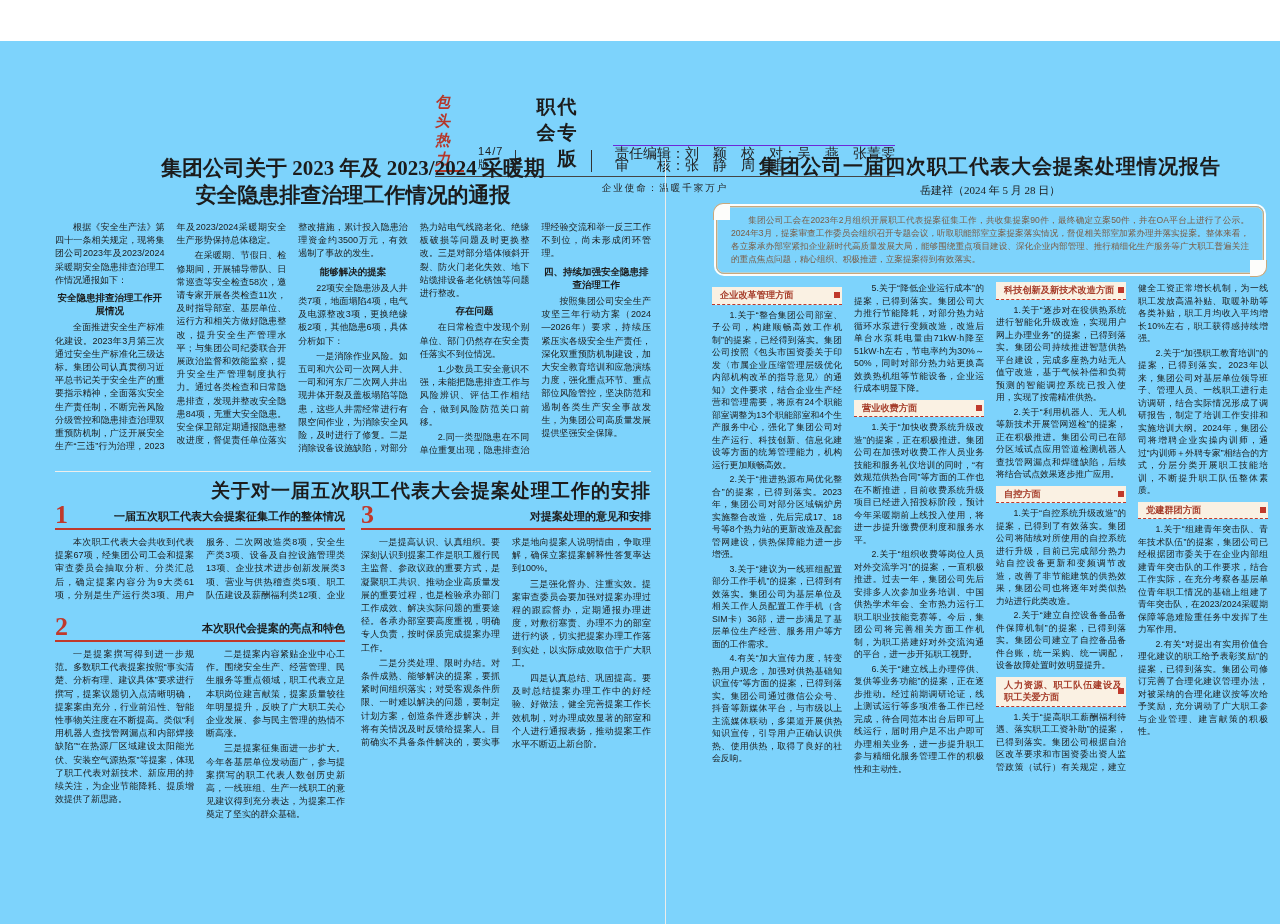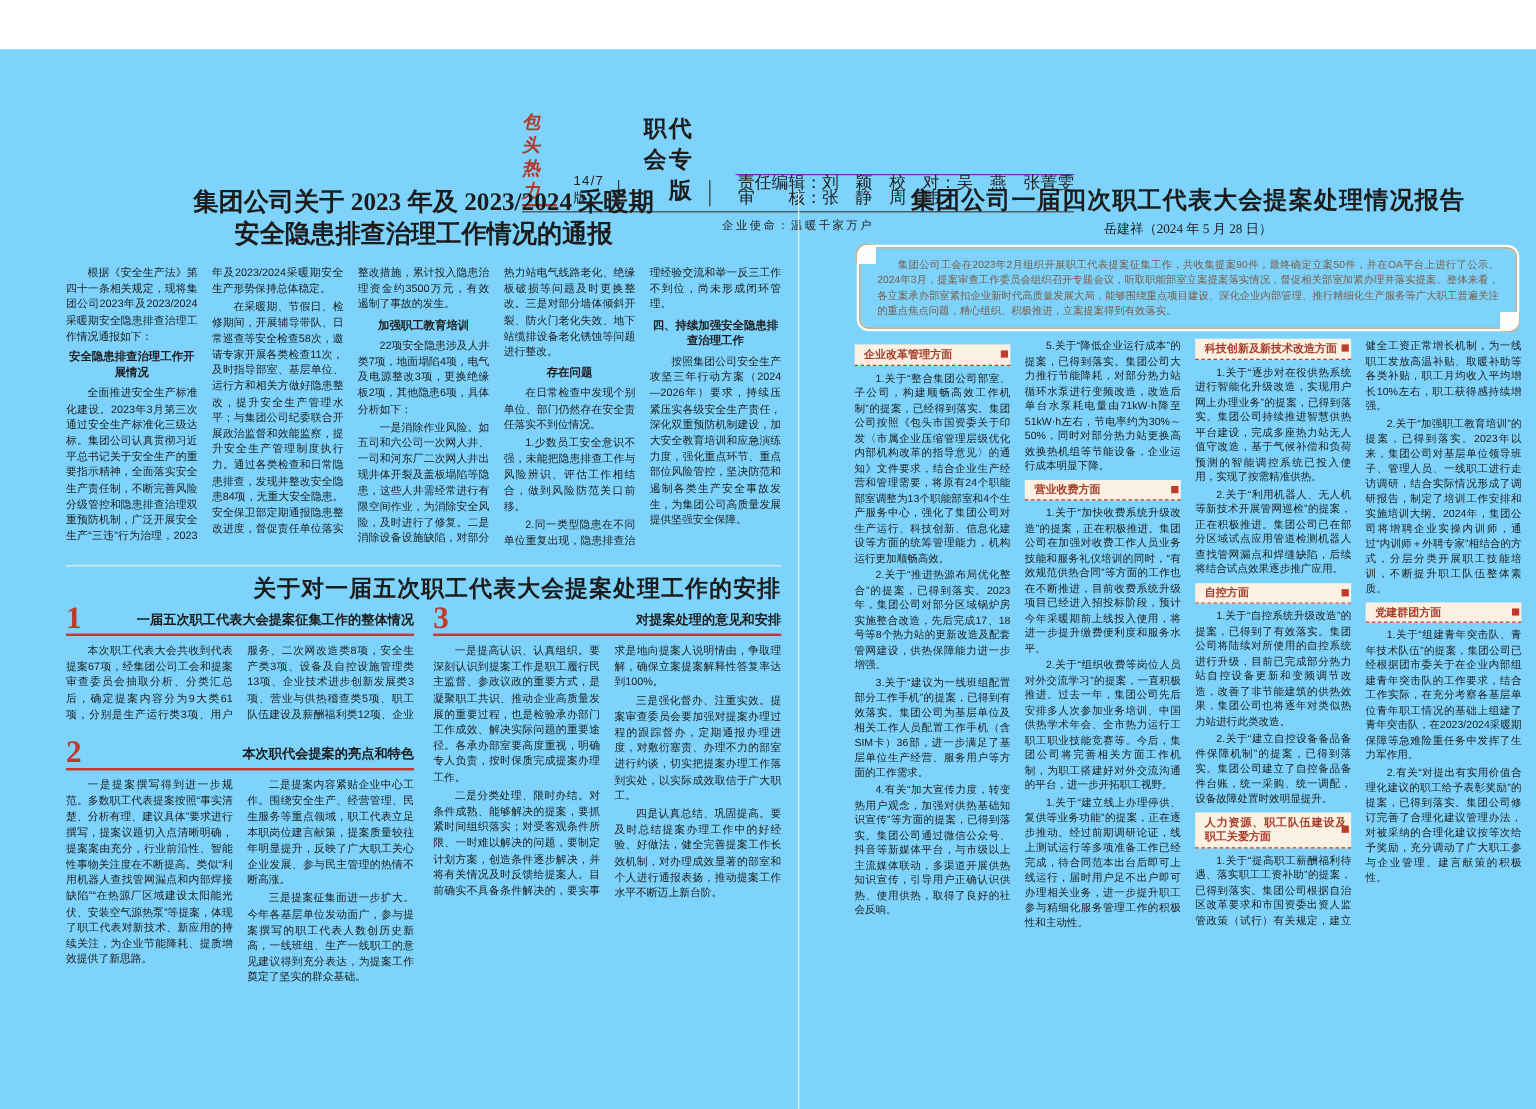--- a/index.html
+++ b/index.html
@@ -86,21 +86,21 @@
   <div class="left-art">
     <div class="l-title">
       <div>集团公司关于 2023 年及 2023/2024 采暖期</div>
       <div>安全隐患排查治理工作情况的通报</div>
     </div>
     <div class="left-body">
         <p>根据《安全生产法》第四十一条相关规定，现将集团公司2023年及2023/2024采暖期安全隐患排查治理工作情况通报如下：</p>
         <h4>安全隐患排查治理工作开展情况</h4>
         <p>全面推进安全生产标准化建设。2023年3月第三次通过安全生产标准化三级达标。集团公司认真贯彻习近平总书记关于安全生产的重要指示精神，全面落实安全生产责任制，不断完善风险分级管控和隐患排查治理双重预防机制，广泛开展安全生产“三违”行为治理，2023年及2023/2024采暖期安全生产形势保持总体稳定。</p>
         <p>在采暖期、节假日、检修期间，开展辅导带队、日常巡查等安全检查58次，邀请专家开展各类检查11次，及时指导部室、基层单位、运行方和相关方做好隐患整改，提升安全生产管理水平；与集团公司纪委联合开展政治监督和效能监察，提升安全生产管理制度执行力。通过各类检查和日常隐患排查，发现并整改安全隐患84项，无重大安全隐患。安全保卫部定期通报隐患整改进度，督促责任单位落实整改措施，累计投入隐患治理资金约3500万元，有效遏制了事故的发生。</p>
-        <h4>加强职工教育培训</h4>
+        <h4>能够解决的提案</h4>
         <p>22项安全隐患涉及人井类7项，地面塌陷4项，电气及电源整改3项，更换绝缘板2项，其他隐患6项，具体分析如下：</p>
         <p>一是消除作业风险。如五司和六公司一次网人井、一司和河东厂二次网人井出现井体开裂及盖板塌陷等隐患，这些人井需经常进行有限空间作业，为消除安全风险，及时进行了修复。二是消除设备设施缺陷，对部分热力站电气线路老化、绝缘板破损等问题及时更换整改。三是对部分墙体倾斜开裂、防火门老化失效、地下站缆排设备老化锈蚀等问题进行整改。</p>
         <h4>存在问题</h4>
         <p>在日常检查中发现个别单位、部门仍然存在安全责任落实不到位情况。</p>
         <p>1.少数员工安全意识不强，未能把隐患排查工作与风险辨识、评估工作相结合，做到风险防范关口前移。</p>
         <p>2.同一类型隐患在不同单位重复出现，隐患排查治理经验交流和举一反三工作不到位，尚未形成闭环管理。</p>
         <h4>四、持续加强安全隐患排查治理工作</h4>
         <p>按照集团公司安全生产攻坚三年行动方案（2024—2026年）要求，持续压紧压实各级安全生产责任，深化双重预防机制建设，加大安全教育培训和应急演练力度，强化重点环节、重点部位风险管控，坚决防范和遏制各类生产安全事故发生，为集团公司高质量发展提供坚强安全保障。</p>
       </div>
   </div>
@@ -156,21 +156,21 @@
     <div class="right-body">
         <span class="rsec">企业改革管理方面<i class="sq"></i></span>
         <p>1.关于“整合集团公司部室、子公司，构建顺畅高效工作机制”的提案，已经得到落实。集团公司按照《包头市国资委关于印发〈市属企业压缩管理层级优化内部机构改革的指导意见〉的通知》文件要求，结合企业生产经营和管理需要，将原有24个职能部室调整为13个职能部室和4个生产服务中心，强化了集团公司对生产运行、科技创新、信息化建设等方面的统筹管理能力，机构运行更加顺畅高效。</p>
         <p>2.关于“推进热源布局优化整合”的提案，已得到落实。2023年，集团公司对部分区域锅炉房实施整合改造，先后完成17、18号等8个热力站的更新改造及配套管网建设，供热保障能力进一步增强。</p>
         <p>3.关于“建议为一线班组配置部分工作手机”的提案，已得到有效落实。集团公司为基层单位及相关工作人员配置工作手机（含SIM卡）36部，进一步满足了基层单位生产经营、服务用户等方面的工作需求。</p>
         <p>4.有关“加大宣传力度，转变热用户观念，加强对供热基础知识宣传”等方面的提案，已得到落实。集团公司通过微信公众号、抖音等新媒体平台，与市级以上主流媒体联动，多渠道开展供热知识宣传，引导用户正确认识供热、使用供热，取得了良好的社会反响。</p>
         <p>5.关于“降低企业运行成本”的提案，已得到落实。集团公司大力推行节能降耗，对部分热力站循环水泵进行变频改造，改造后单台水泵耗电量由71kW·h降至51kW·h左右，节电率约为30%～50%，同时对部分热力站更换高效换热机组等节能设备，企业运行成本明显下降。</p>
         <span class="rsec">营业收费方面<i class="sq"></i></span>
         <p>1.关于“加快收费系统升级改造”的提案，正在积极推进。集团公司在加强对收费工作人员业务技能和服务礼仪培训的同时，“有效规范供热合同”等方面的工作也在不断推进，目前收费系统升级项目已经进入招投标阶段，预计今年采暖期前上线投入使用，将进一步提升缴费便利度和服务水平。</p>
         <p>2.关于“组织收费等岗位人员对外交流学习”的提案，一直积极推进。过去一年，集团公司先后安排多人次参加业务培训、中国供热学术年会、全市热力运行工职工职业技能竞赛等。今后，集团公司将完善相关方面工作机制，为职工搭建好对外交流沟通的平台，进一步开拓职工视野。</p>
-        <p>1.关于“建立线上办理停供、复供等业务功能”的提案，正在逐步推动。经过前期调研论证，线上测试运行等多项准备工作已经完成，待合同范本出台后即可上线运行，届时用户足不出户即可办理相关业务，进一步提升职工参与精细化服务管理工作的积极性和主动性。</p>
+        <p>6.关于“建立线上办理停供、复供等业务功能”的提案，正在逐步推动。经过前期调研论证，线上测试运行等多项准备工作已经完成，待合同范本出台后即可上线运行，届时用户足不出户即可办理相关业务，进一步提升职工参与精细化服务管理工作的积极性和主动性。</p>
         <span class="rsec">科技创新及新技术改造方面<i class="sq"></i></span>
         <p>1.关于“逐步对在役供热系统进行智能化升级改造，实现用户网上办理业务”的提案，已得到落实。集团公司持续推进智慧供热平台建设，完成多座热力站无人值守改造，基于气候补偿和负荷预测的智能调控系统已投入使用，实现了按需精准供热。</p>
         <p>2.关于“利用机器人、无人机等新技术开展管网巡检”的提案，正在积极推进。集团公司已在部分区域试点应用管道检测机器人查找管网漏点和焊缝缺陷，后续将结合试点效果逐步推广应用。</p>
         <span class="rsec">自控方面<i class="sq"></i></span>
         <p>1.关于“自控系统升级改造”的提案，已得到了有效落实。集团公司将陆续对所使用的自控系统进行升级，目前已完成部分热力站自控设备更新和变频调节改造，改善了非节能建筑的供热效果，集团公司也将逐年对类似热力站进行此类改造。</p>
         <p>2.关于“建立自控设备备品备件保障机制”的提案，已得到落实。集团公司建立了自控备品备件台账，统一采购、统一调配，设备故障处置时效明显提升。</p>
         <span class="rsec">人力资源、职工队伍建设及职工关爱方面<i class="sq"></i></span>
         <p>1.关于“提高职工薪酬福利待遇、落实职工工资补助”的提案，已得到落实。集团公司根据自治区改革要求和市国资委出资人监管政策（试行）有关规定，建立健全工资正常增长机制，为一线职工发放高温补贴、取暖补助等各类补贴，职工月均收入平均增长10%左右，职工获得感持续增强。</p>
         <p>2.关于“加强职工教育培训”的提案，已得到落实。2023年以来，集团公司对基层单位领导班子、管理人员、一线职工进行走访调研，结合实际情况形成了调研报告，制定了培训工作安排和实施培训大纲。2024年，集团公司将增聘企业实操内训师，通过“内训师＋外聘专家”相结合的方式，分层分类开展职工技能培训，不断提升职工队伍整体素质。</p>
         <span class="rsec">党建群团方面<i class="sq"></i></span>

